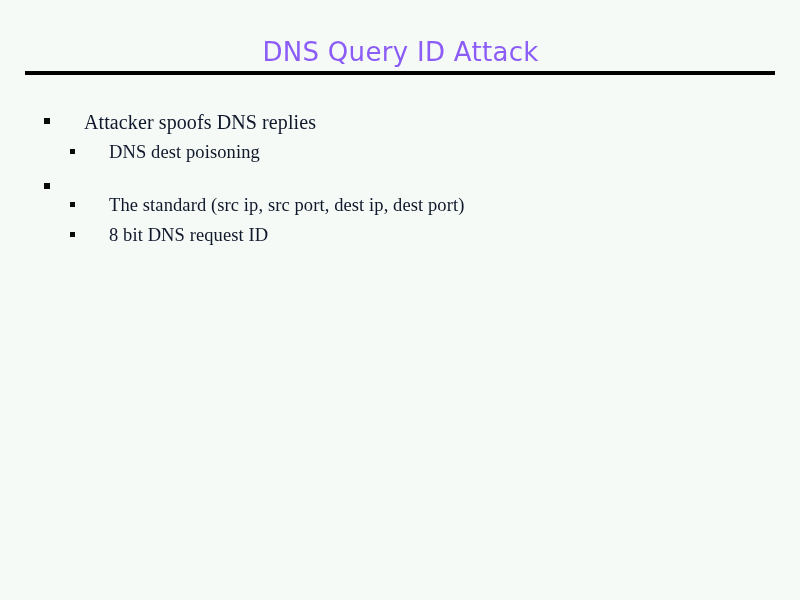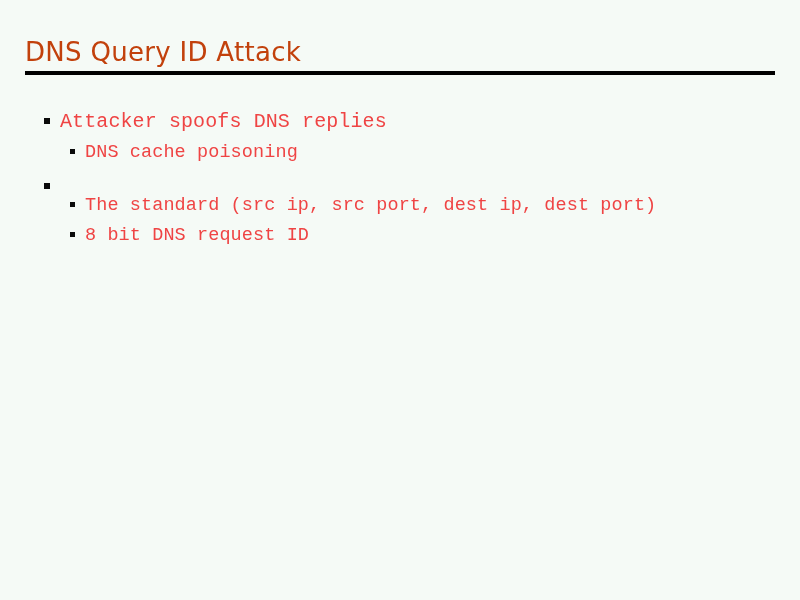--- a/index.html
+++ b/index.html
@@ -27,23 +27,24 @@
     position: absolute;
     left: 25px;
     top: 36px;
     width: 751px;
   }
   .slide-title {
     font-family: "DejaVu Sans", sans-serif;
     font-size: 26px;
     font-weight: 400;
     line-height: 32px;
-    color: #c2410c;
+    color: #8b5cf6;
     letter-spacing: 0.3px;
     white-space: nowrap;
+    text-align: center;
   }
   .title-rule {
     position: absolute;
     left: 25px;
     top: 71px;
     width: 750px;
     height: 4px;
     background: #000000;
   }
 
@@ -81,23 +82,24 @@
     margin-right: 10px;
   }
   .level-2 .bullet-marker {
     width: 5px;
     height: 5px;
     margin-top: 10px;
     margin-right: 10px;
   }
 
   .bullet-text {
-    font-family: Liberation Mono, monospace;
-    color: #ef4444;
+    font-family: Liberation Serif, serif;
+    color: #0f172a;
     letter-spacing: 0.1px;
+    margin-left: 24px;
   }
   .level-1 .bullet-text {
     font-size: 20px;
     line-height: 28px;
   }
   .level-2 .bullet-text {
     font-size: 18.5px;
     line-height: 27px;
   }
 
@@ -116,21 +118,21 @@
 
   <div class="body-block">
 
     <div class="bullet-row level-1">
       <span class="bullet-marker"></span>
       <span class="bullet-text">Attacker spoofs DNS replies</span>
     </div>
 
     <div class="bullet-row level-2">
       <span class="bullet-marker"></span>
-      <span class="bullet-text">DNS cache poisoning</span>
+      <span class="bullet-text">DNS dest poisoning</span>
     </div>
 
     <div class="spacer-3"></div>
 
     <div class="bullet-row level-1">
       <span class="bullet-marker"></span>
     </div>
 
     <div class="bullet-row level-2">
       <span class="bullet-marker"></span>

